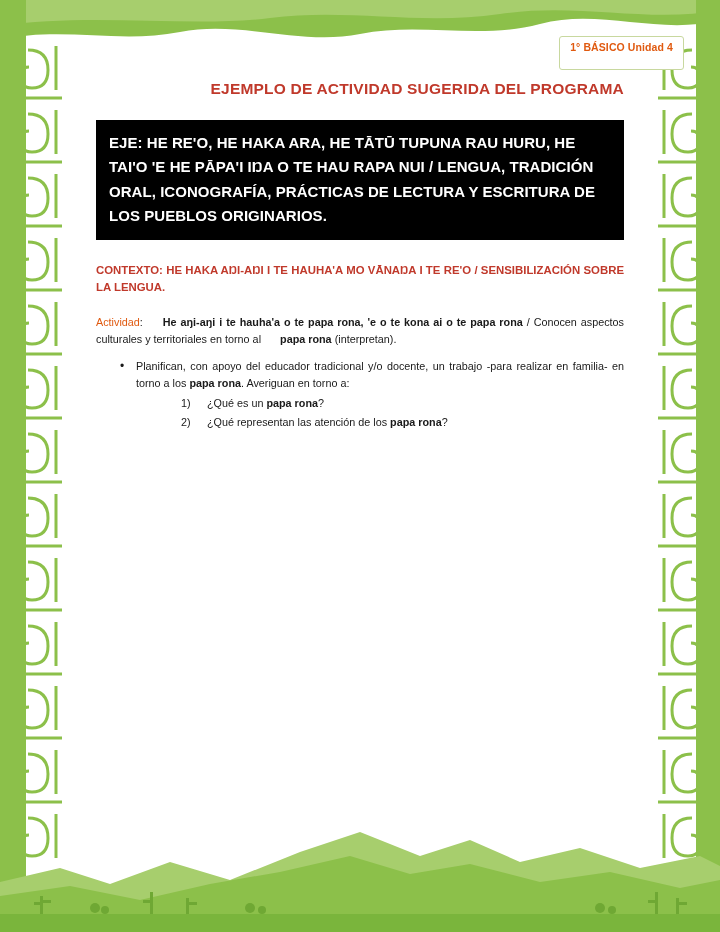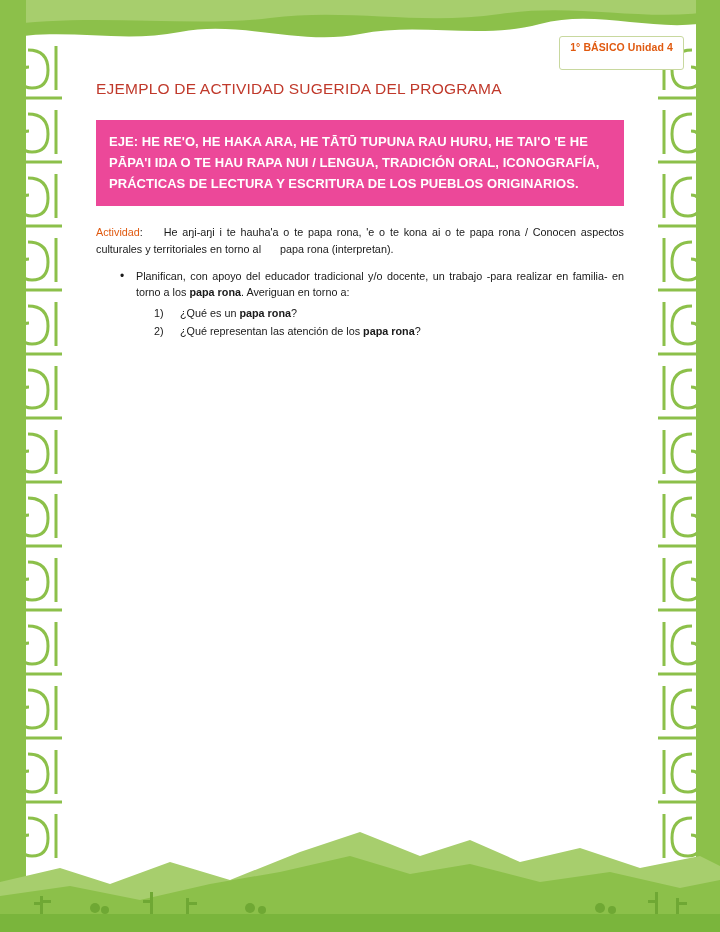--- a/index.html
+++ b/index.html
@@ -77,33 +77,33 @@
   }
 
   .content {
     position: absolute;
     top: 80px;
     left: 96px;
     width: 528px;
   }
 
   .doc-title {
-    text-align: left;
+    text-align: right;
     font-size: 15.5px;
-    font-weight: normal;
+    font-weight: bold;
     color: #c0392b;
     letter-spacing: 0.2px;
     margin: 0 0 22px 0;
   }
 
   .eje-box {
-    background: #ec4899;
+    background: #000000;
     color: #ffffff;
     padding: 11px 13px 12px 13px;
-    font-size: 13px;
+    font-size: 15px;
     font-weight: bold;
     line-height: 1.62;
     letter-spacing: 0.05px;
   }
 
   .contexto {
     margin-top: 22px;
     font-size: 11.4px;
     font-weight: bold;
     color: #c0392b;
@@ -114,21 +114,21 @@
   .actividad {
     margin-top: 18px;
     font-size: 10.8px;
     color: #1a1a1a;
     line-height: 1.55;
     text-align: justify;
   }
   .actividad .lead {
     color: #e05a10;
   }
-  .actividad b { font-weight: normal; padding-left: 16px; }
+  .actividad b { font-weight: bold; padding-left: 16px; }
 
   .ejemplos-label {
     margin-top: 16px;
     font-size: 10.8px;
     color: #1a1a1a;
   }
 
   ul.bullets {
     margin: 10px 0 0 0;
     padding-left: 40px;
@@ -157,20 +157,21 @@
     list-style: none;
     counter-reset: sub;
   }
   ol.sublist > li {
     position: relative;
     font-size: 10.8px;
     line-height: 1.6;
     color: #1a1a1a;
     margin-bottom: 1px;
     counter-increment: sub;
+    margin-left: 27px;
   }
   ol.sublist > li::before {
     content: counter(sub) ")";
     position: absolute;
     left: -26px;
     top: 0;
   }
 </style>
 </head>
 <body>
@@ -301,20 +302,21 @@
 </div>
 
 <div class="unit-badge">1° BÁSICO Unidad 4</div>
 
 <div class="content">
 
   <h1 class="doc-title">EJEMPLO DE ACTIVIDAD SUGERIDA DEL PROGRAMA</h1>
 
   <div class="eje-box">EJE: HE RE'O, HE HAKA ARA, HE TĀTŪ TUPUNA RAU HURU, HE TAI'O 'E HE PĀPA'I IŊA O TE HAU RAPA NUI / LENGUA, TRADICIÓN ORAL, ICONOGRAFÍA, PRÁCTICAS DE LECTURA Y ESCRITURA DE LOS PUEBLOS ORIGINARIOS.</div>
 
+  <div class="contexto">CONTEXTO: HE HAKA AŊI-AŊI I TE HAUHA'A MO VĀNAŊA I TE RE'O / SENSIBILIZACIÓN SOBRE LA LENGUA.</div>
 
   <div class="actividad">
     <span class="lead">Actividad</span><span>: </span><b>He aŋi-aŋi i te hauha'a o te papa rona, 'e o te kona ai o te papa rona</b><span> / </span><span>Conocen aspectos culturales y territoriales en torno al </span><b>papa rona</b><span> (interpretan).</span>
   </div>
 
 
   <ul class="bullets" id="ejemplos-list">
       <li><span>Planifican, con apoyo del educador tradicional y/o docente, un trabajo -para realizar en familia- en torno a los </span><b>papa rona</b><span>. Averiguan en torno a:</span><ol class="sublist">
           <li><span>¿Qué es un </span><b>papa rona</b><span>?</span></li>
           <li><span>¿Qué representan las atención de los </span><b>papa rona</b><span>?</span></li>

